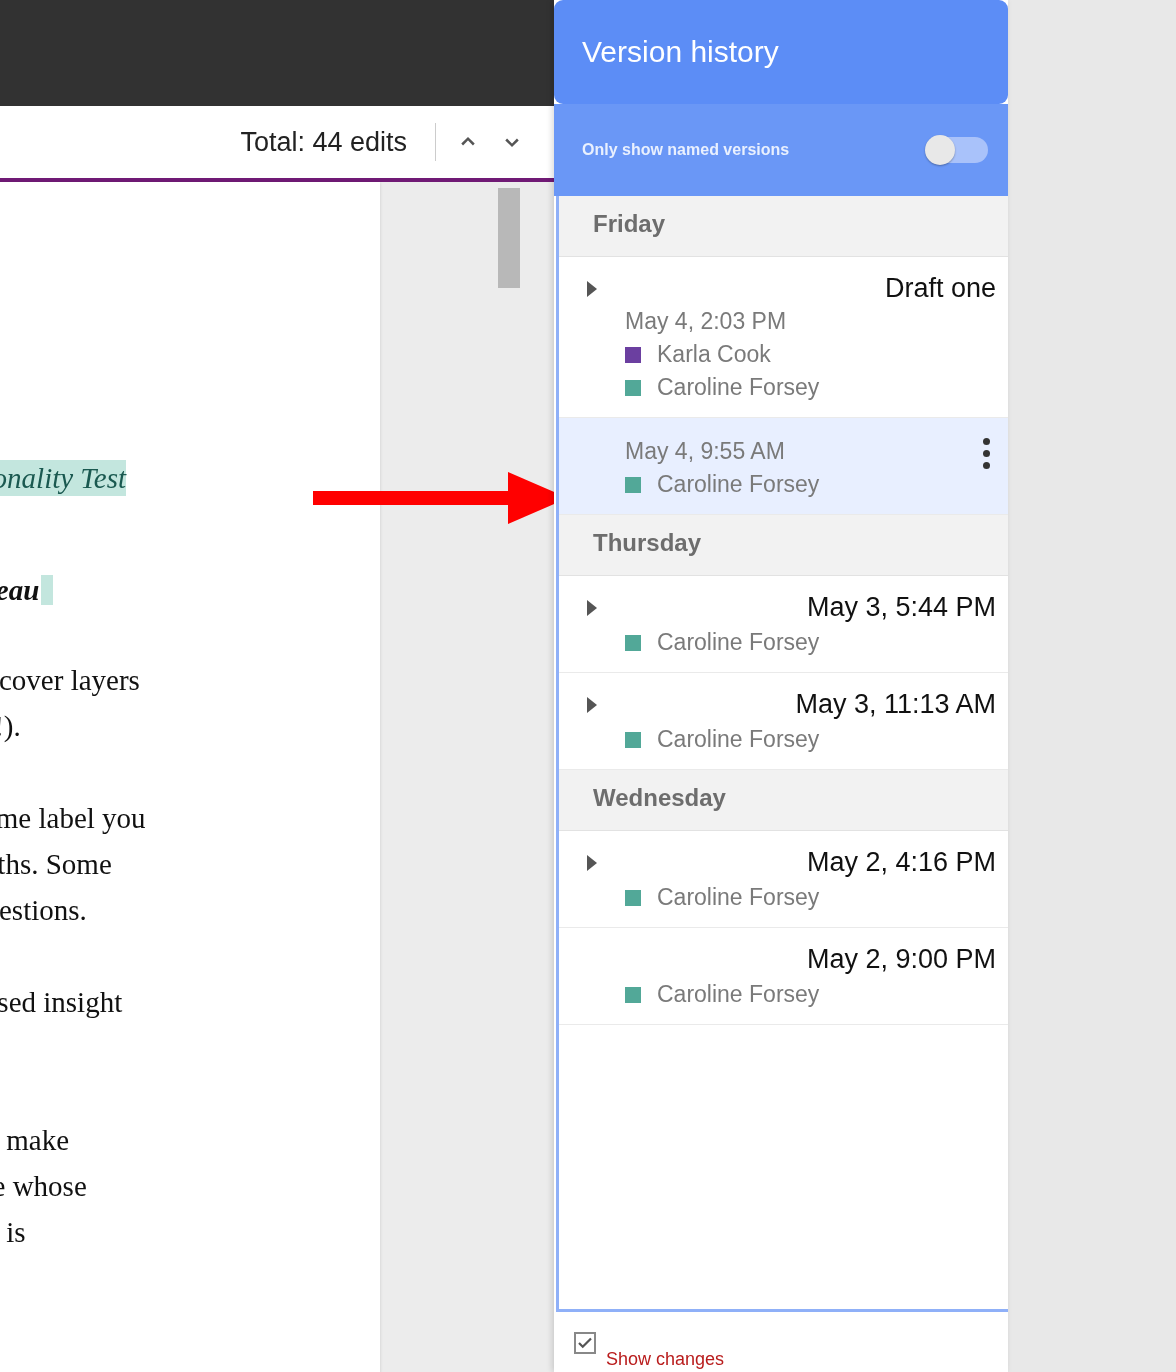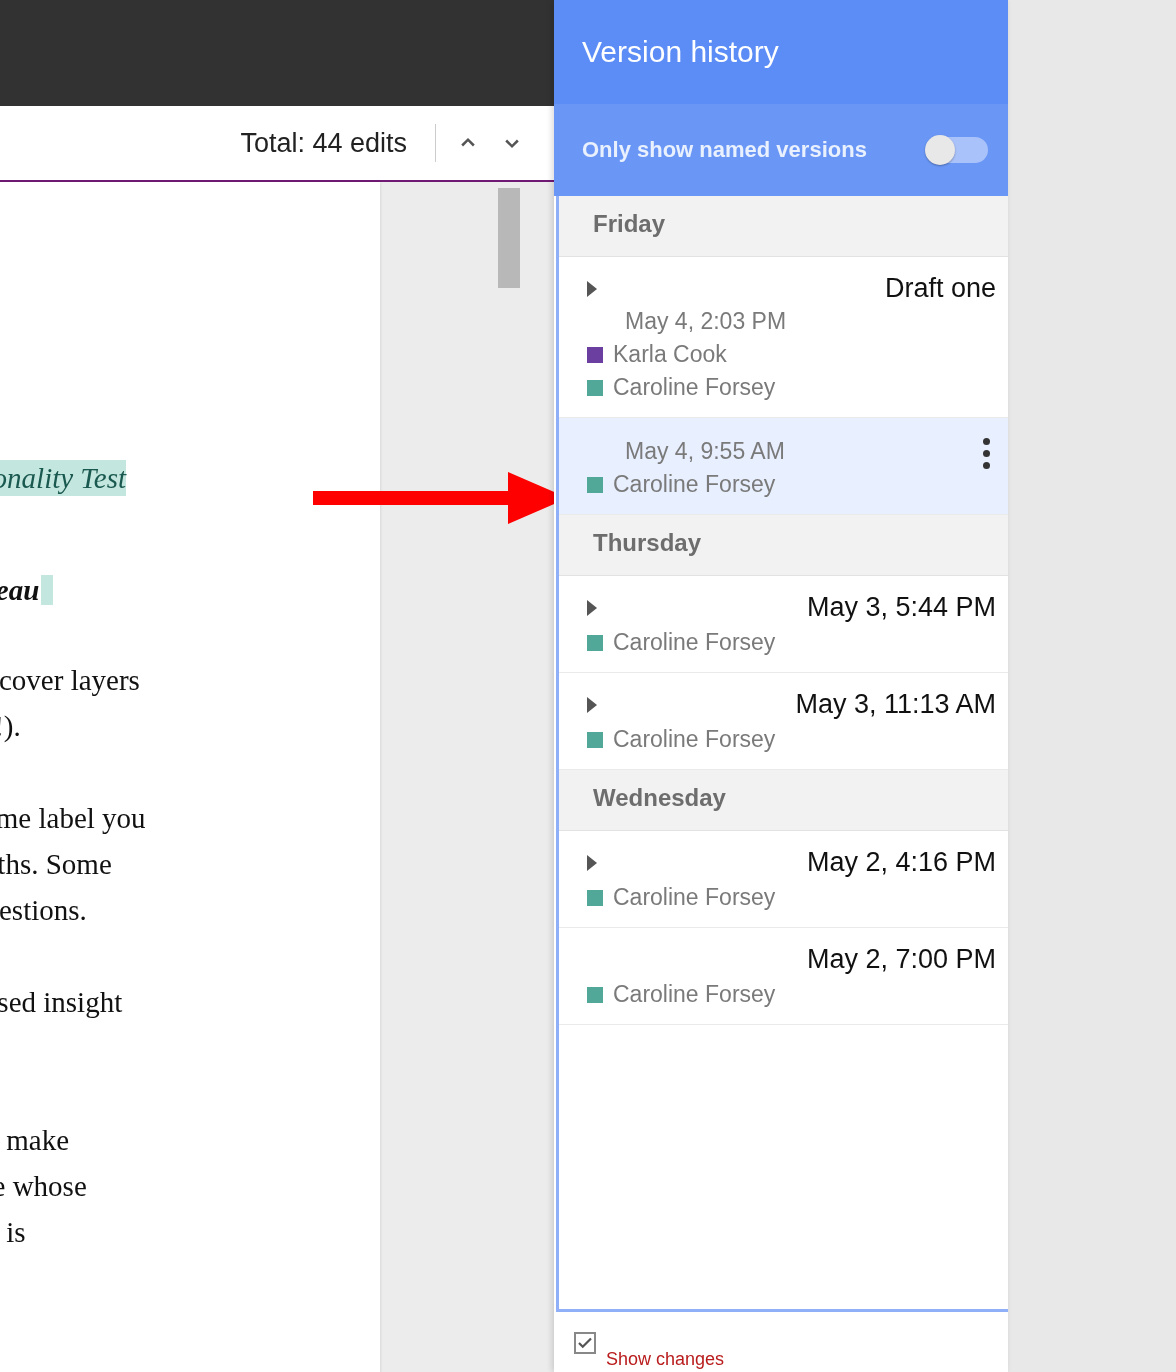--- a/index.html
+++ b/index.html
@@ -22,21 +22,21 @@
     }
     
     
     .edits-bar {
       position: absolute;
       top: 106px;
       left: 0;
       width: 554px;
       height: 76px;
       background: #fff;
-      border-bottom: 2px solid #701a75;
+      border-bottom: 4px solid #701a75;
       display: flex;
       align-items: center;
       justify-content: flex-end;
       padding-right: 20px;
     }
     .edits-text {
       font-size: 27px;
       color: #222;
       margin-right: 18px;
     }
@@ -133,37 +133,38 @@
       height: 1372px;
       background: #fff;
       box-shadow: -2px 0 6px rgba(0,0,0,0.15);
     }
     .vh-header {
       background: #5c8df6;
       height: 104px;
       display: flex;
       align-items: center;
       padding-left: 28px;
+      border-radius: 9px;
     }
     .vh-title {
       color: #fff;
       font-size: 30px;
       font-weight: 500;
     }
     .vh-toggle-row {
       background: #6a97f6;
       height: 92px;
       display: flex;
       align-items: center;
       justify-content: space-between;
       padding: 0 20px 0 28px;
     }
     .vh-toggle-label {
       color: #e9f0fe;
-      font-size: 22px;
+      font-size: 16px;
       font-weight: 600;
     }
     .toggle {
       width: 62px;
       height: 26px;
       background: #a9c2fa;
       border-radius: 13px;
       position: relative;
     }
     .toggle-knob {
@@ -230,21 +231,23 @@
     .ver-title.bold { font-weight: 700; }
     .ver-time {
       font-size: 23px;
       color: #7a7a7a;
       margin-left: 38px;
       margin-top: 4px;
     }
     .editor {
       display: flex;
       align-items: center;
+      margin-left: 38px;
       margin-top: 6px;
+      gap: 6px;
     }
     .editor-dot {
       width: 16px;
       height: 16px;
       margin-right: 10px;
     }
     .editor-name {
       font-size: 23px;
       color: #7a7a7a;
     }
@@ -410,21 +413,21 @@
           <span class="ver-title">May 2, 4:16 PM</span>
         </div>
         <div class="editor">
           <div class="editor-dot" style="background: rgb(82, 168, 152);"></div>
           <span class="editor-name">Caroline Forsey</span>
         </div>
       </div>
       <div class="ver-item">
         <div class="ver-row1">
           <div class="expand-spacer"></div>
-          <span class="ver-title">May 2, 7:00 PM</span>
+          <span class="ver-title">May 2, 9:00 PM</span>
         </div>
         <div class="editor">
           <div class="editor-dot" style="background: rgb(82, 168, 152);"></div>
           <span class="editor-name">Caroline Forsey</span>
         </div>
       </div>
     </div>
 
   <div class="show-changes-row">
     <div class="chk">

